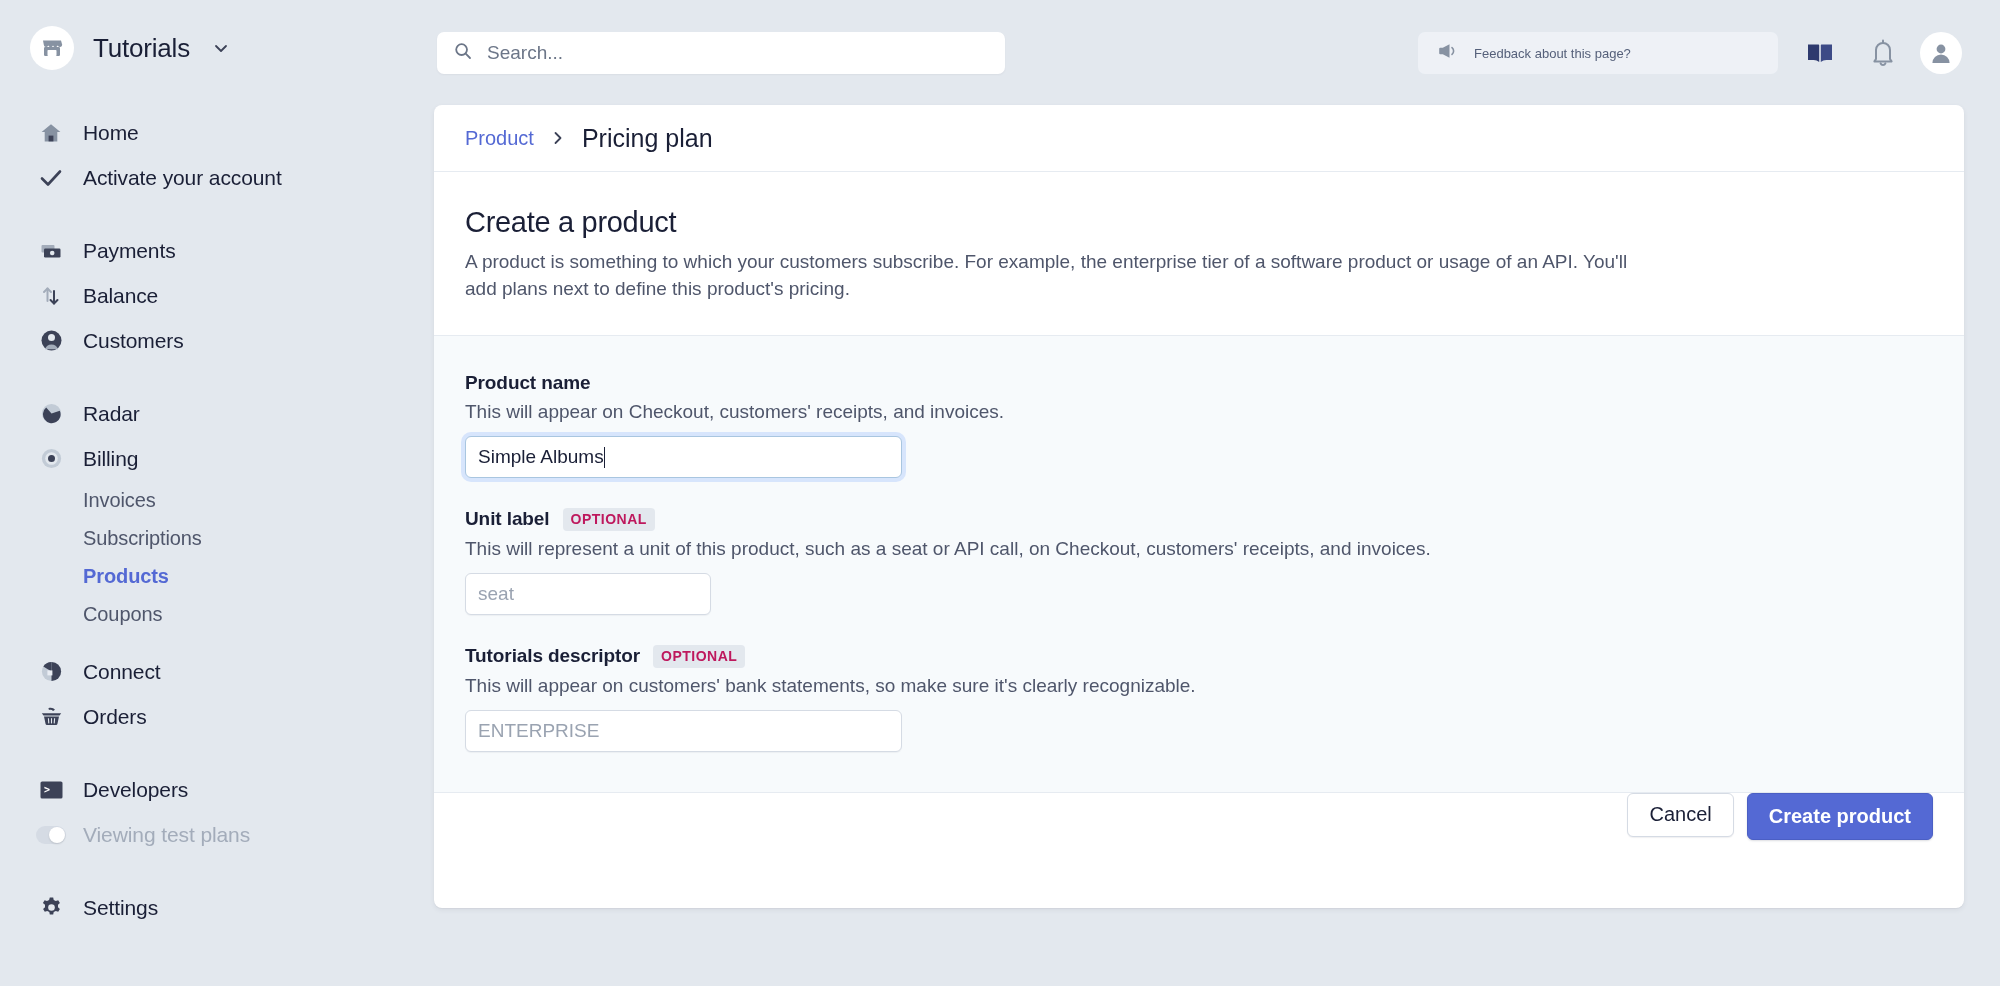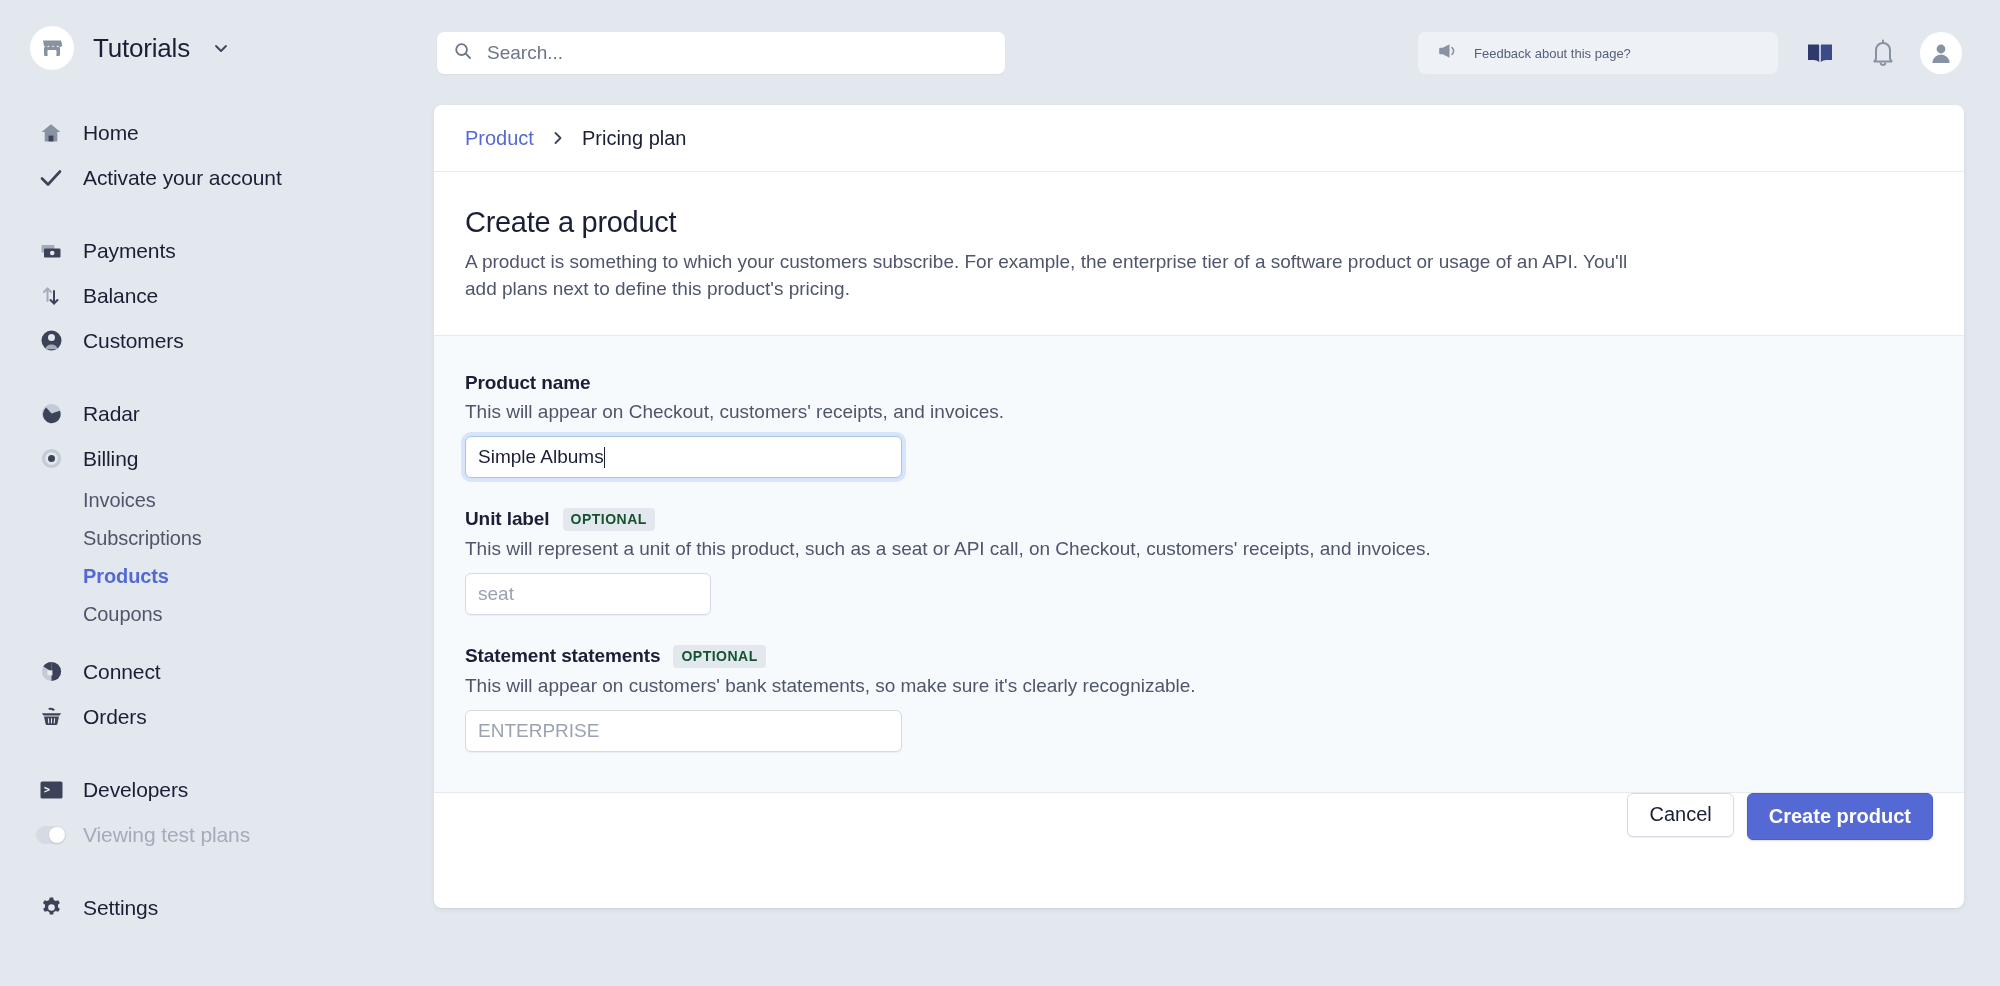--- a/index.html
+++ b/index.html
@@ -112,38 +112,38 @@
     background: #ffffff; border-radius: 8px;
     box-shadow: 0 2px 5px rgba(60,66,87,.08), 0 1px 1px rgba(0,0,0,.04);
     overflow: hidden; z-index: 2;
   }
   #breadcrumb {
     height: 67px; display: flex; align-items: center;
     padding-left: 31px; border-bottom: 1px solid #e6ebf1;
   }
   #crumb-product { font-size: 20px; color: #5469d4; cursor: pointer; }
   #crumb-sep { margin: 0 16px; display: flex; align-items: center; }
-  #crumb-current { font-size: 20px; color: #1a1f36; text-align: center; }
+  #crumb-current { font-size: 25px; color: #1a1f36; text-align: center; }
 
   #card-header { padding: 34px 31px 32px; border-bottom: 1px solid #e6ebf1; }
   #card-title {
     font-size: 29px; color: #1a1f36; font-weight: 400;
     letter-spacing: -0.3px; margin-bottom: 10px;
   }
   #card-desc {
     font-size: 19px; color: #4f566b; line-height: 1.42; max-width: 1180px;
   }
 
   #card-body { background: #f7fafc; padding: 36px 31px 40px; }
   .field-group { margin-bottom: 30px; }
   .field-group:last-child { margin-bottom: 0; }
   .field-label-row { display: flex; align-items: center; margin-bottom: 7px; }
   .field-label { font-size: 19px; color: #1a1f36; font-weight: bold; letter-spacing: -0.1px; }
   .optional-badge {
-    margin-left: 13px; background: #e3e8ee; color: #14532d;
+    margin-left: 13px; background: #e3e8ee; color: #be185d;
     font-size: 14px; font-weight: bold; letter-spacing: .5px;
     padding: 3px 8px 4px; border-radius: 4px;
   }
   .field-help { font-size: 19px; color: #4f566b; margin-bottom: 13px; }
   .text-input {
     height: 42px; border: 1px solid #d5dbe4; border-radius: 6px;
     background: #ffffff; font-family: "Liberation Sans", sans-serif;
     font-size: 19px; color: #1a1f36; padding: 0 12px; outline: none;
     box-shadow: 0 1px 1px rgba(60,66,87,.06);
   }
@@ -435,21 +435,21 @@
       <div class="field-label-row">
         <span class="field-label">Unit label</span>
         <span class="optional-badge">OPTIONAL</span>
       </div>
       <div class="field-help">This will represent a unit of this product, such as a seat or API call, on Checkout, customers' receipts, and invoices.</div>
       <input id="input-unit-label" class="text-input" type="text" placeholder="seat" style="">
     </div>
 
     <div class="field-group">
       <div class="field-label-row">
-        <span class="field-label">Statement statements</span>
+        <span class="field-label">Tutorials descriptor</span>
         <span class="optional-badge">OPTIONAL</span>
       </div>
       <div class="field-help">This will appear on customers' bank statements, so make sure it's clearly recognizable.</div>
       <input id="input-statement-descriptor" class="text-input" type="text" placeholder="ENTERPRISE" style="">
     </div>
   </div>
 
   <div id="card-footer">
     <button id="btn-cancel">Cancel</button>
     <button id="btn-create-product">Create product</button>

